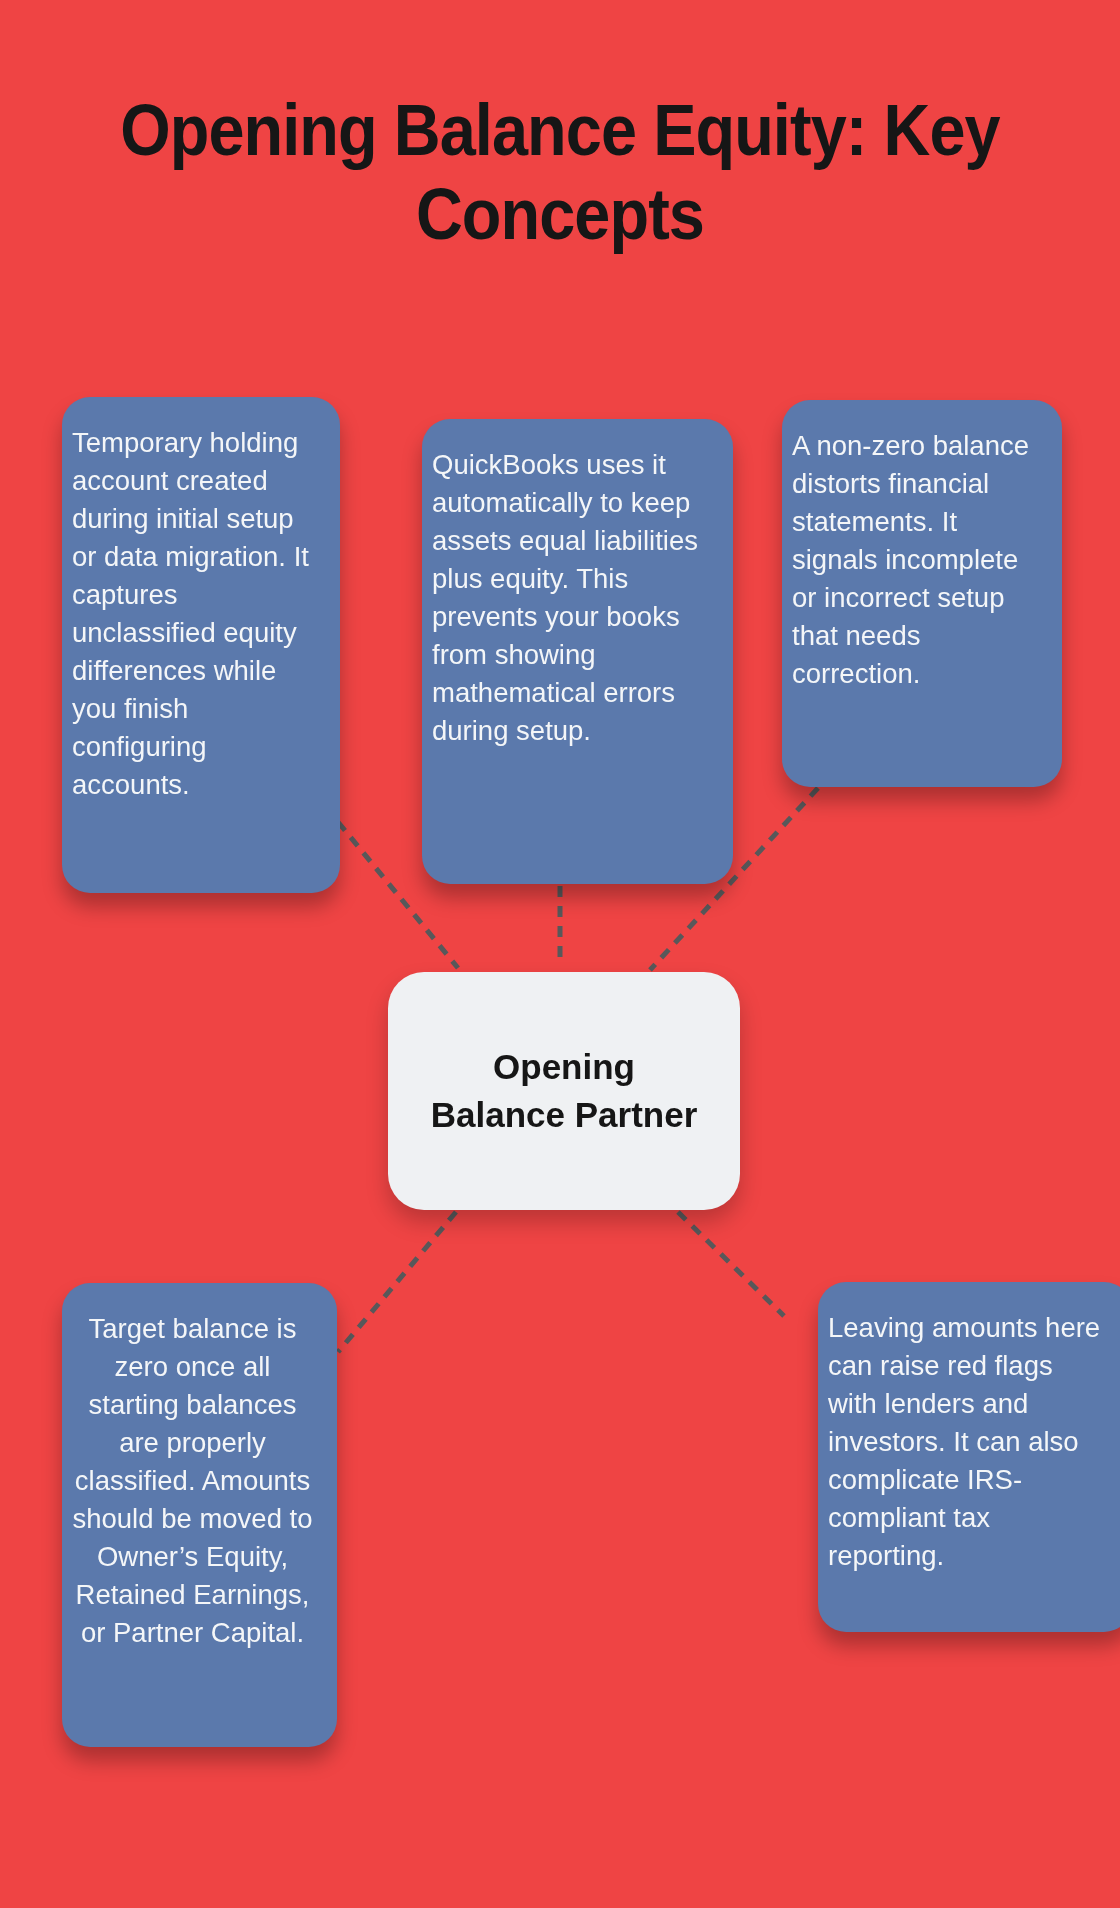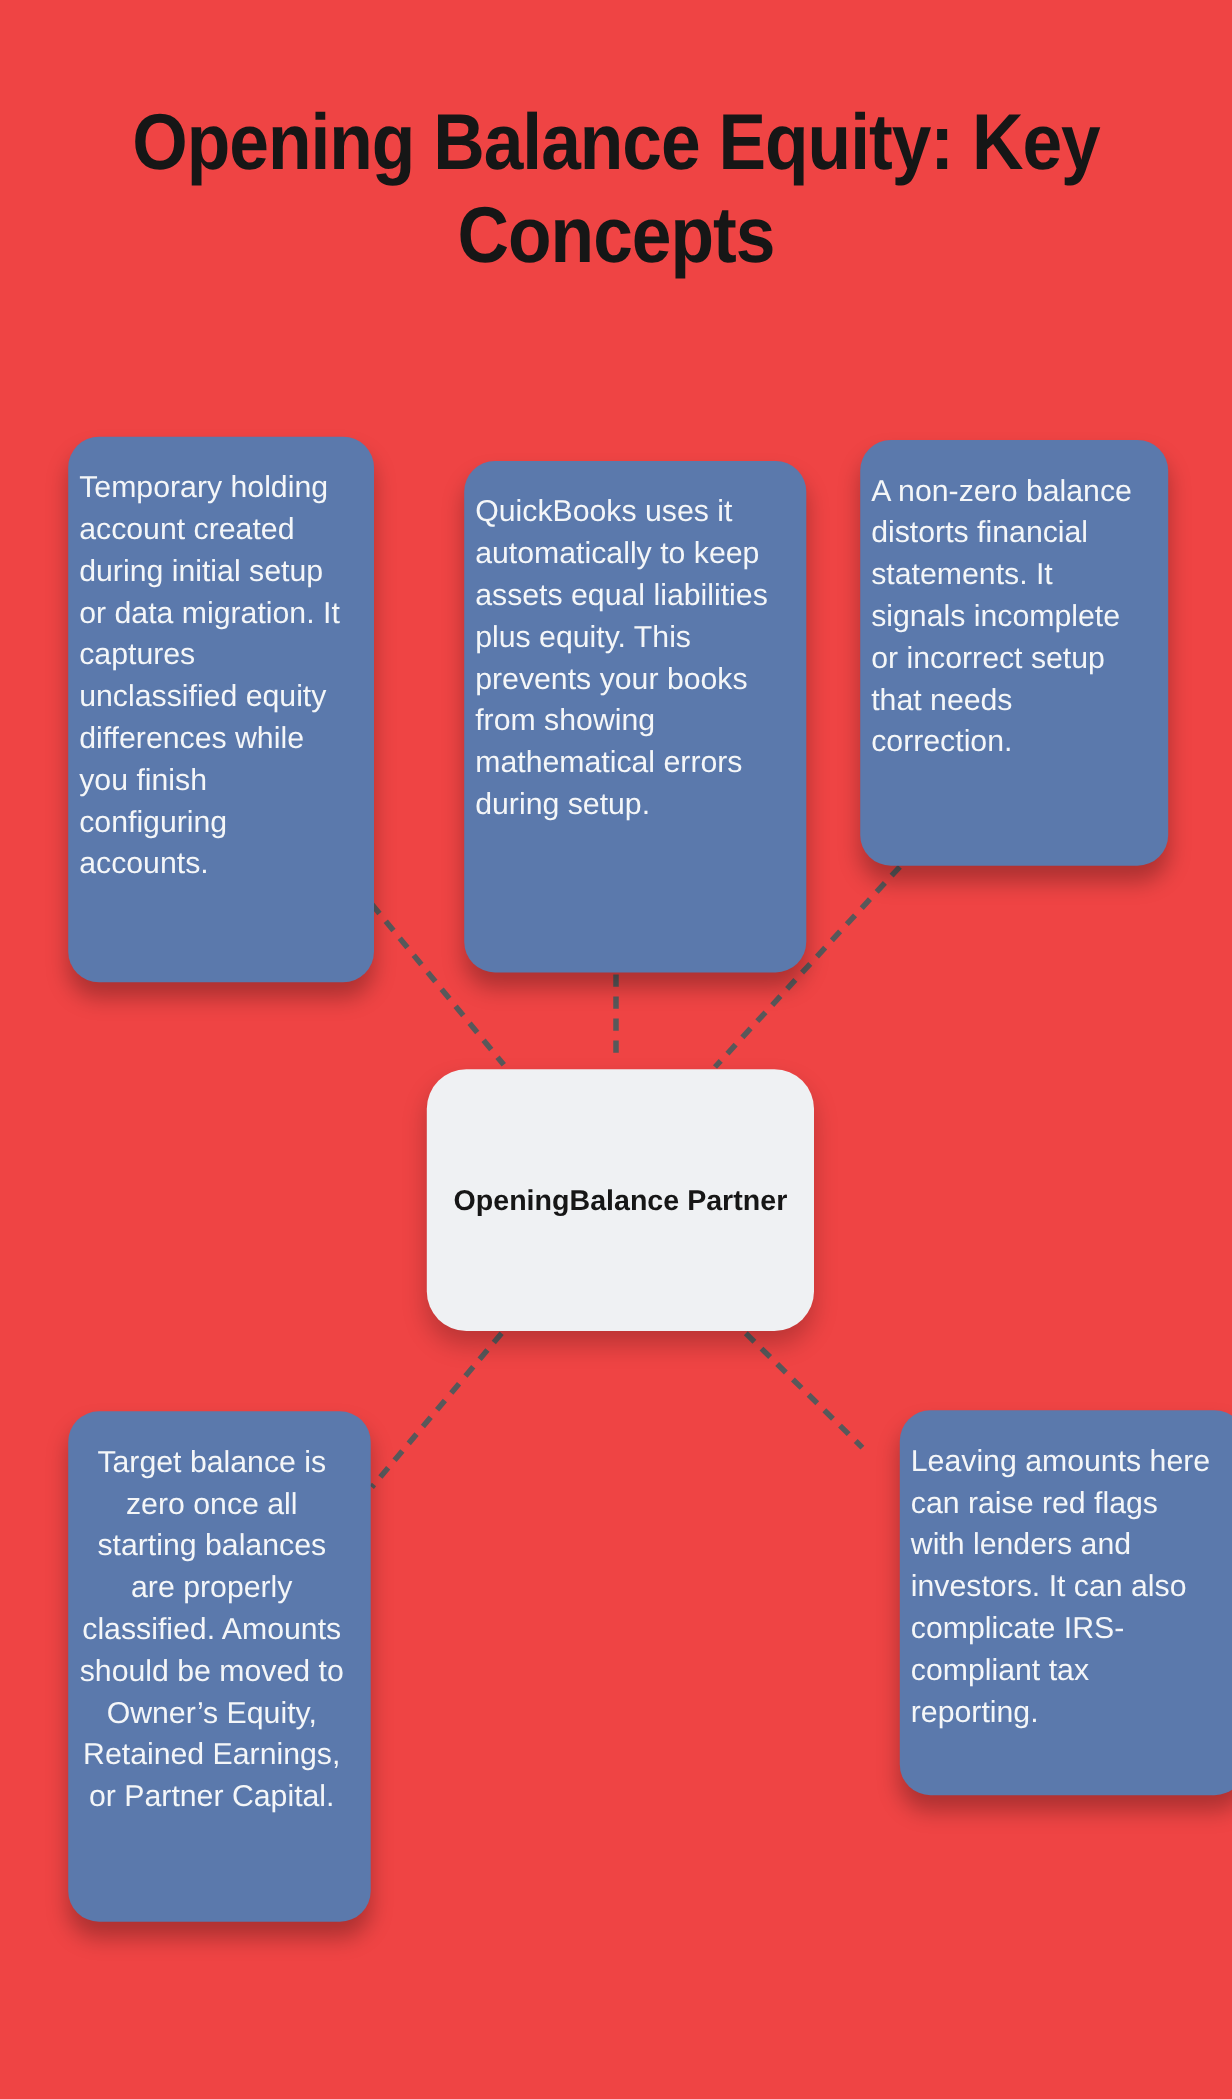--- a/index.html
+++ b/index.html
@@ -65,25 +65,25 @@
     position: absolute;
     left: 388px;
     top: 972px;
     width: 352px;
     height: 238px;
     box-sizing: border-box;
     background: #eff1f3;
     border-radius: 36px;
     box-shadow: 0 12px 22px rgba(0,0,0,0.22);
     display: flex;
-    flex-direction: row;
+    flex-direction: column;
     justify-content: center;
     align-items: center;
     text-align: center;
-    font-size: 26px;
+    font-size: 35px;
     font-weight: 700;
     line-height: 48px;
     color: #161616;
   }
 </style>
 </head>
 <body>
 
 <div class="canvas">
 

